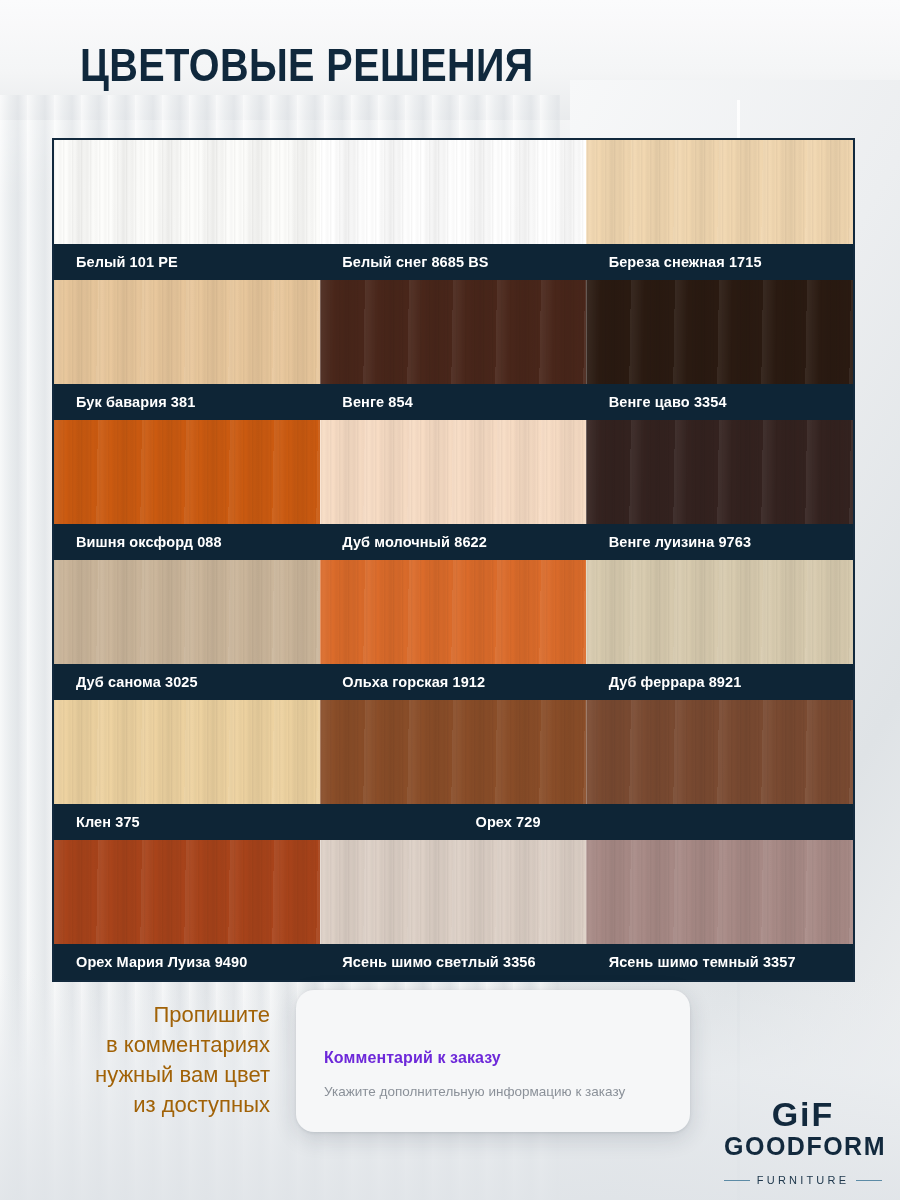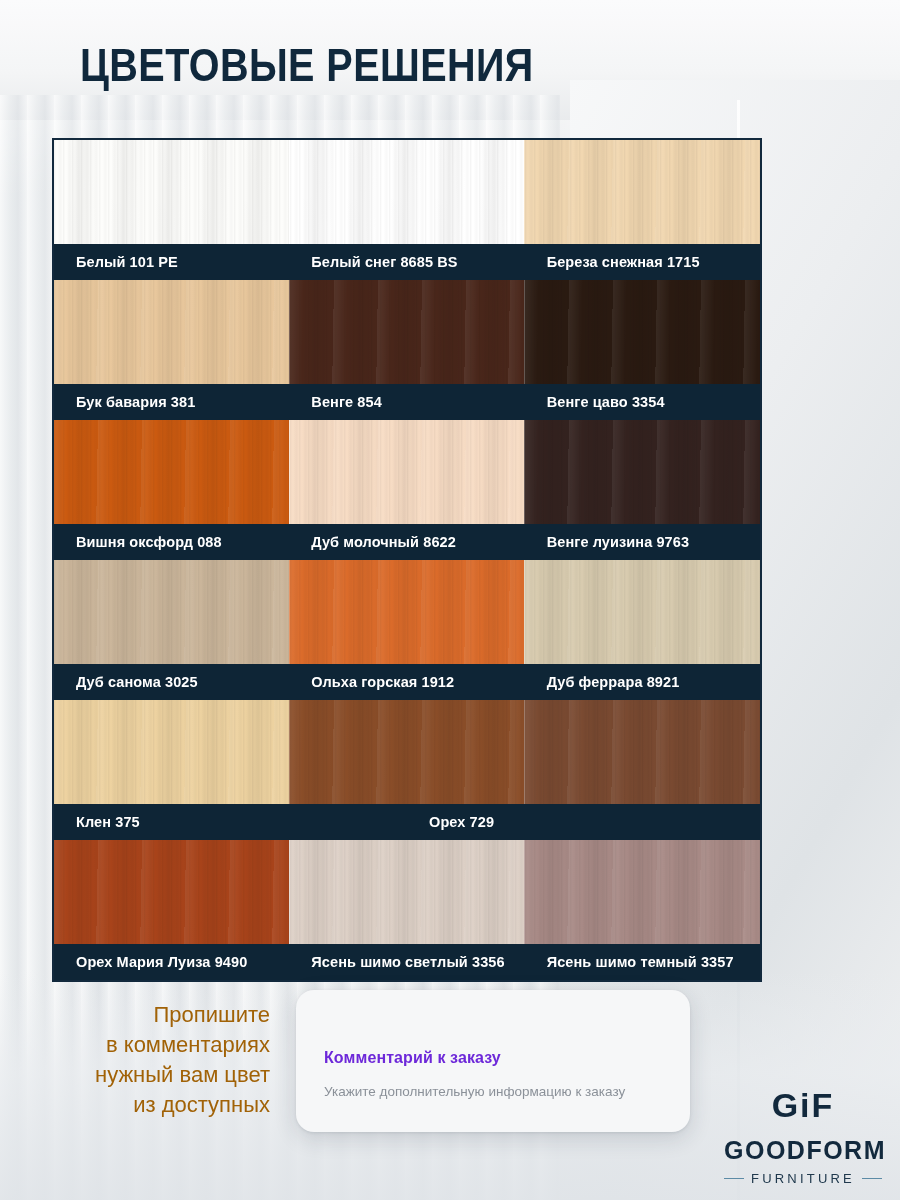--- a/index.html
+++ b/index.html
@@ -74,21 +74,21 @@
     transform: scaleX(0.86);
     transform-origin: left center;
     white-space: nowrap;
   }
 
   
   .palette {
     position: absolute;
     left: 52px;
     top: 138px;
-    width: 710px;
+    width: 803px;
     border: 2px solid #12293d;
     background: #12293d;
     display: flex;
     flex-direction: column;
   }
   .palette-row {
     display: flex;
     flex-direction: column;
   }
   .swatch-row {
@@ -195,34 +195,34 @@
   }
   .logo-mark {
     font-size: 34px;
     font-weight: 700;
     letter-spacing: 2px;
     line-height: 1;
     font-family: "Liberation Sans", sans-serif;
     margin-top: 16px;
   }
   .logo-word {
-    margin-top: 16px;
+    margin-top: 3px;
     font-size: 25px;
     font-weight: 700;
     letter-spacing: 1.5px;
     line-height: 1;
     transform: scaleX(1.0);
   }
   .logo-sub {
-    margin-top: 8px;
+    margin-top: 15px;
     display: flex;
     align-items: center;
     justify-content: center;
     gap: 7px;
-    font-size: 13px;
+    font-size: 11px;
     letter-spacing: 3.2px;
     color: #20394d;
   }
   .logo-sub .rule {
     flex: 1 1 auto;
     height: 1px;
     background: #5c8ba6;
   }
 </style>
 </head>

